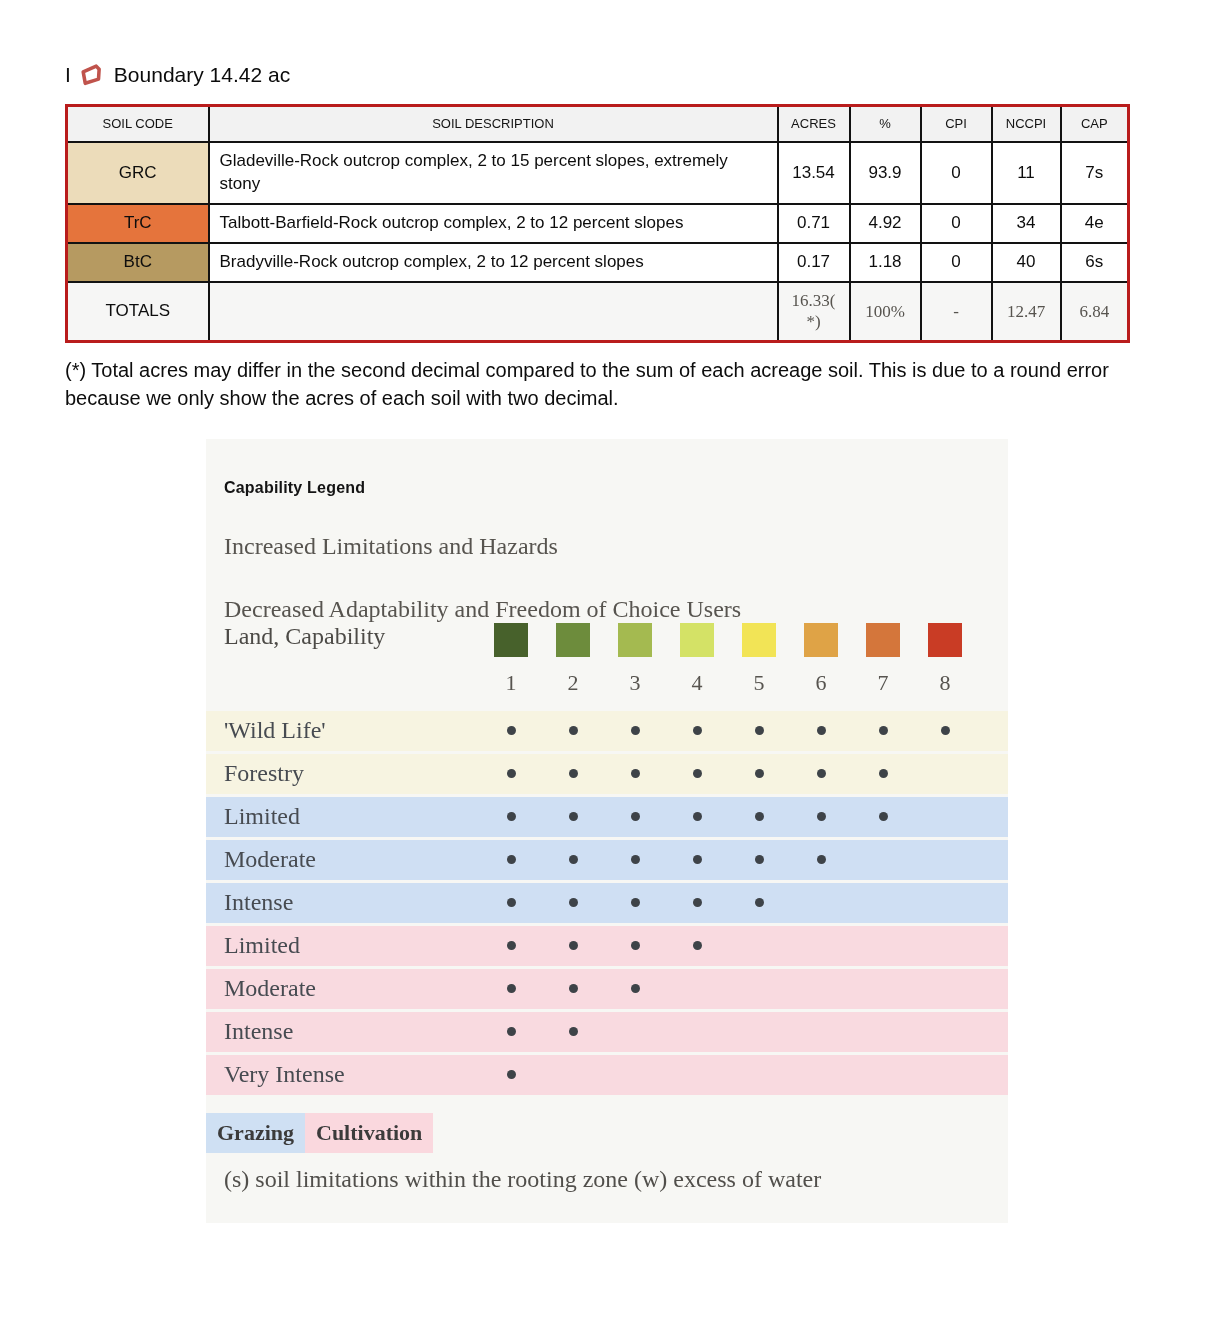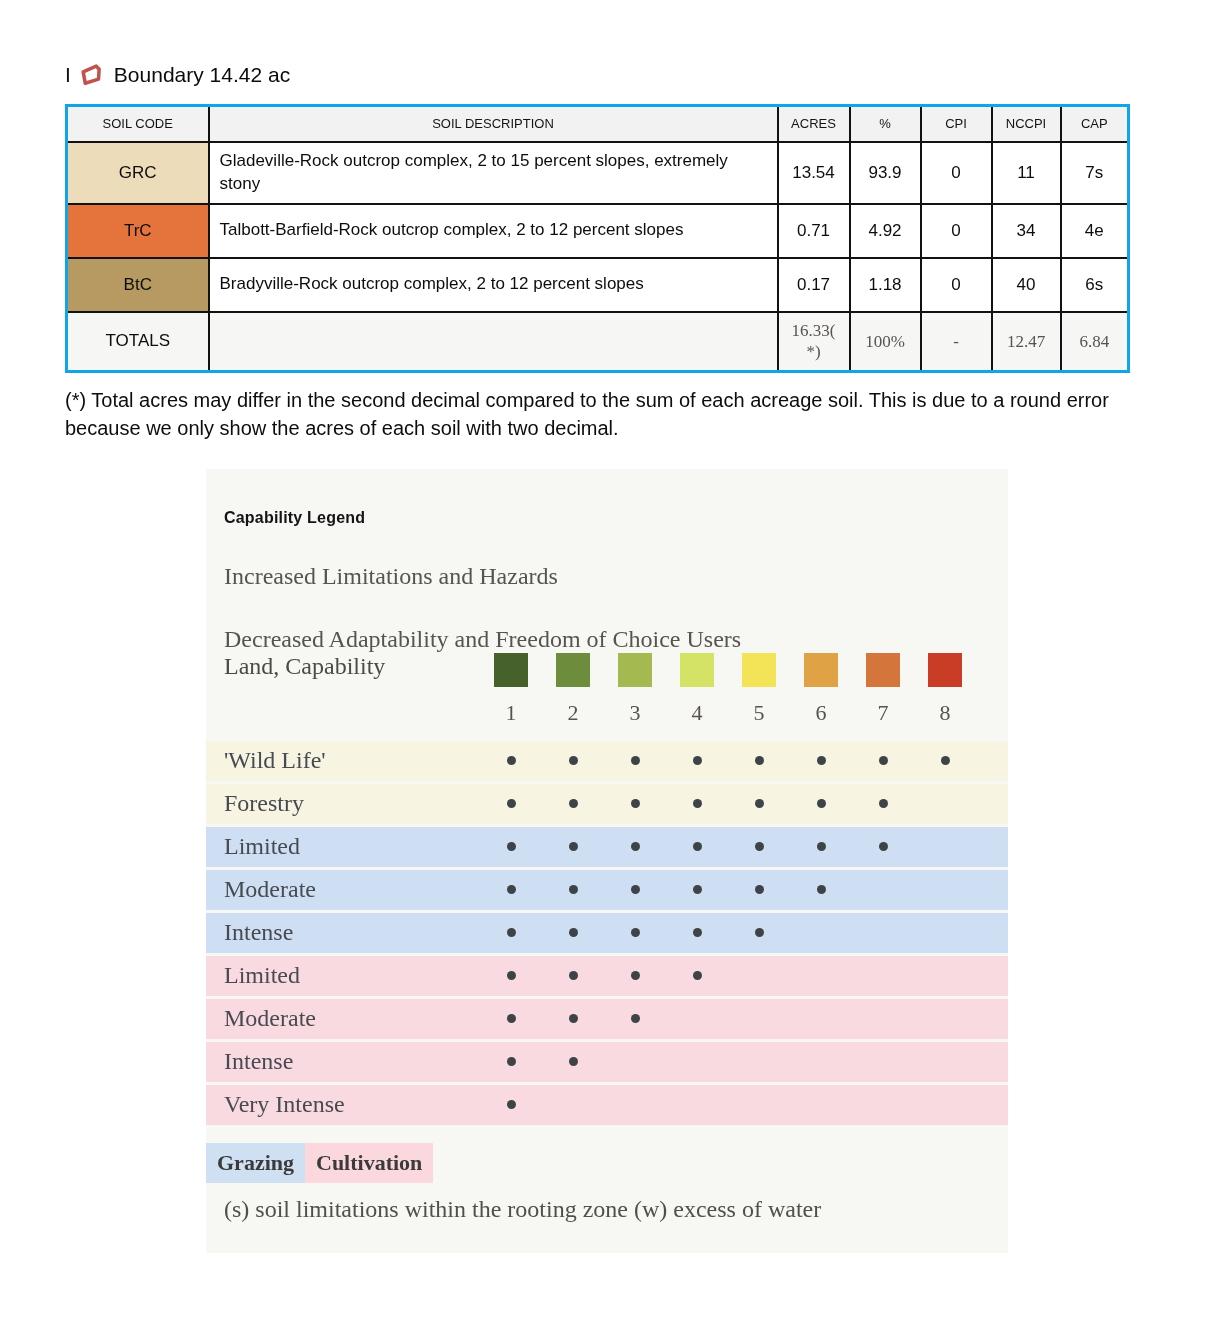--- a/index.html
+++ b/index.html
@@ -10,27 +10,27 @@
   }
   .page { padding:60px 0 0 65px; }
 
   
   .hdr { display:flex; align-items:center; margin-bottom:14px; height:30px; }
   .hdr-prefix { font-size:21px; color:#111; }
   .hdr-icon { margin:0 10px 0 7px; display:flex; align-items:center; }
   .hdr-title { font-size:21px; color:#0b0b0b; }
 
   
-  table.soil { border-collapse:collapse; table-layout:fixed; width:1062px; border:3px solid #0ea5e9; }
+  table.soil { border-collapse:collapse; table-layout:fixed; width:1062px; border:3px solid #b91c1c; }
   .soil th, .soil td { border:2px solid #121212; text-align:center; vertical-align:middle; box-sizing:border-box; }
   .soil th { height:36px; font-size:13px; font-weight:400; background:#f2f2f2; color:#141414; }
   .soil td { font-size:17px; padding:3px 4px; }
   td.desc { text-align:left; padding:6px 10px; line-height:1.32; }
   tr.r0 td { height:62px; }
-  tr.r1 td, tr.r2 td { height:54px; }
+  tr.r1 td, tr.r2 td { height:39px; }
   tr.totals td { height:60px; background:#f6f6f5; }
   tr.totals td.num { line-height:1.25; }
 
   
   .footnote { width:1044px; margin:13px 0 0 0; font-size:20px; line-height:1.42; color:#0d0d0d; }
 
   
   .panel { margin:26px 0 0 141px; width:802px; background:#f7f7f4; box-sizing:border-box; padding:40px 0 28px 0; }
   .legend-title { margin:0 0 0 18px; font-size:16px; font-weight:bold; color:#141414; letter-spacing:.2px; }
   .legend-sub { margin:36px 0 0 18px; font-family:"Liberation Serif", serif; font-size:24px; color:#57544f; }

